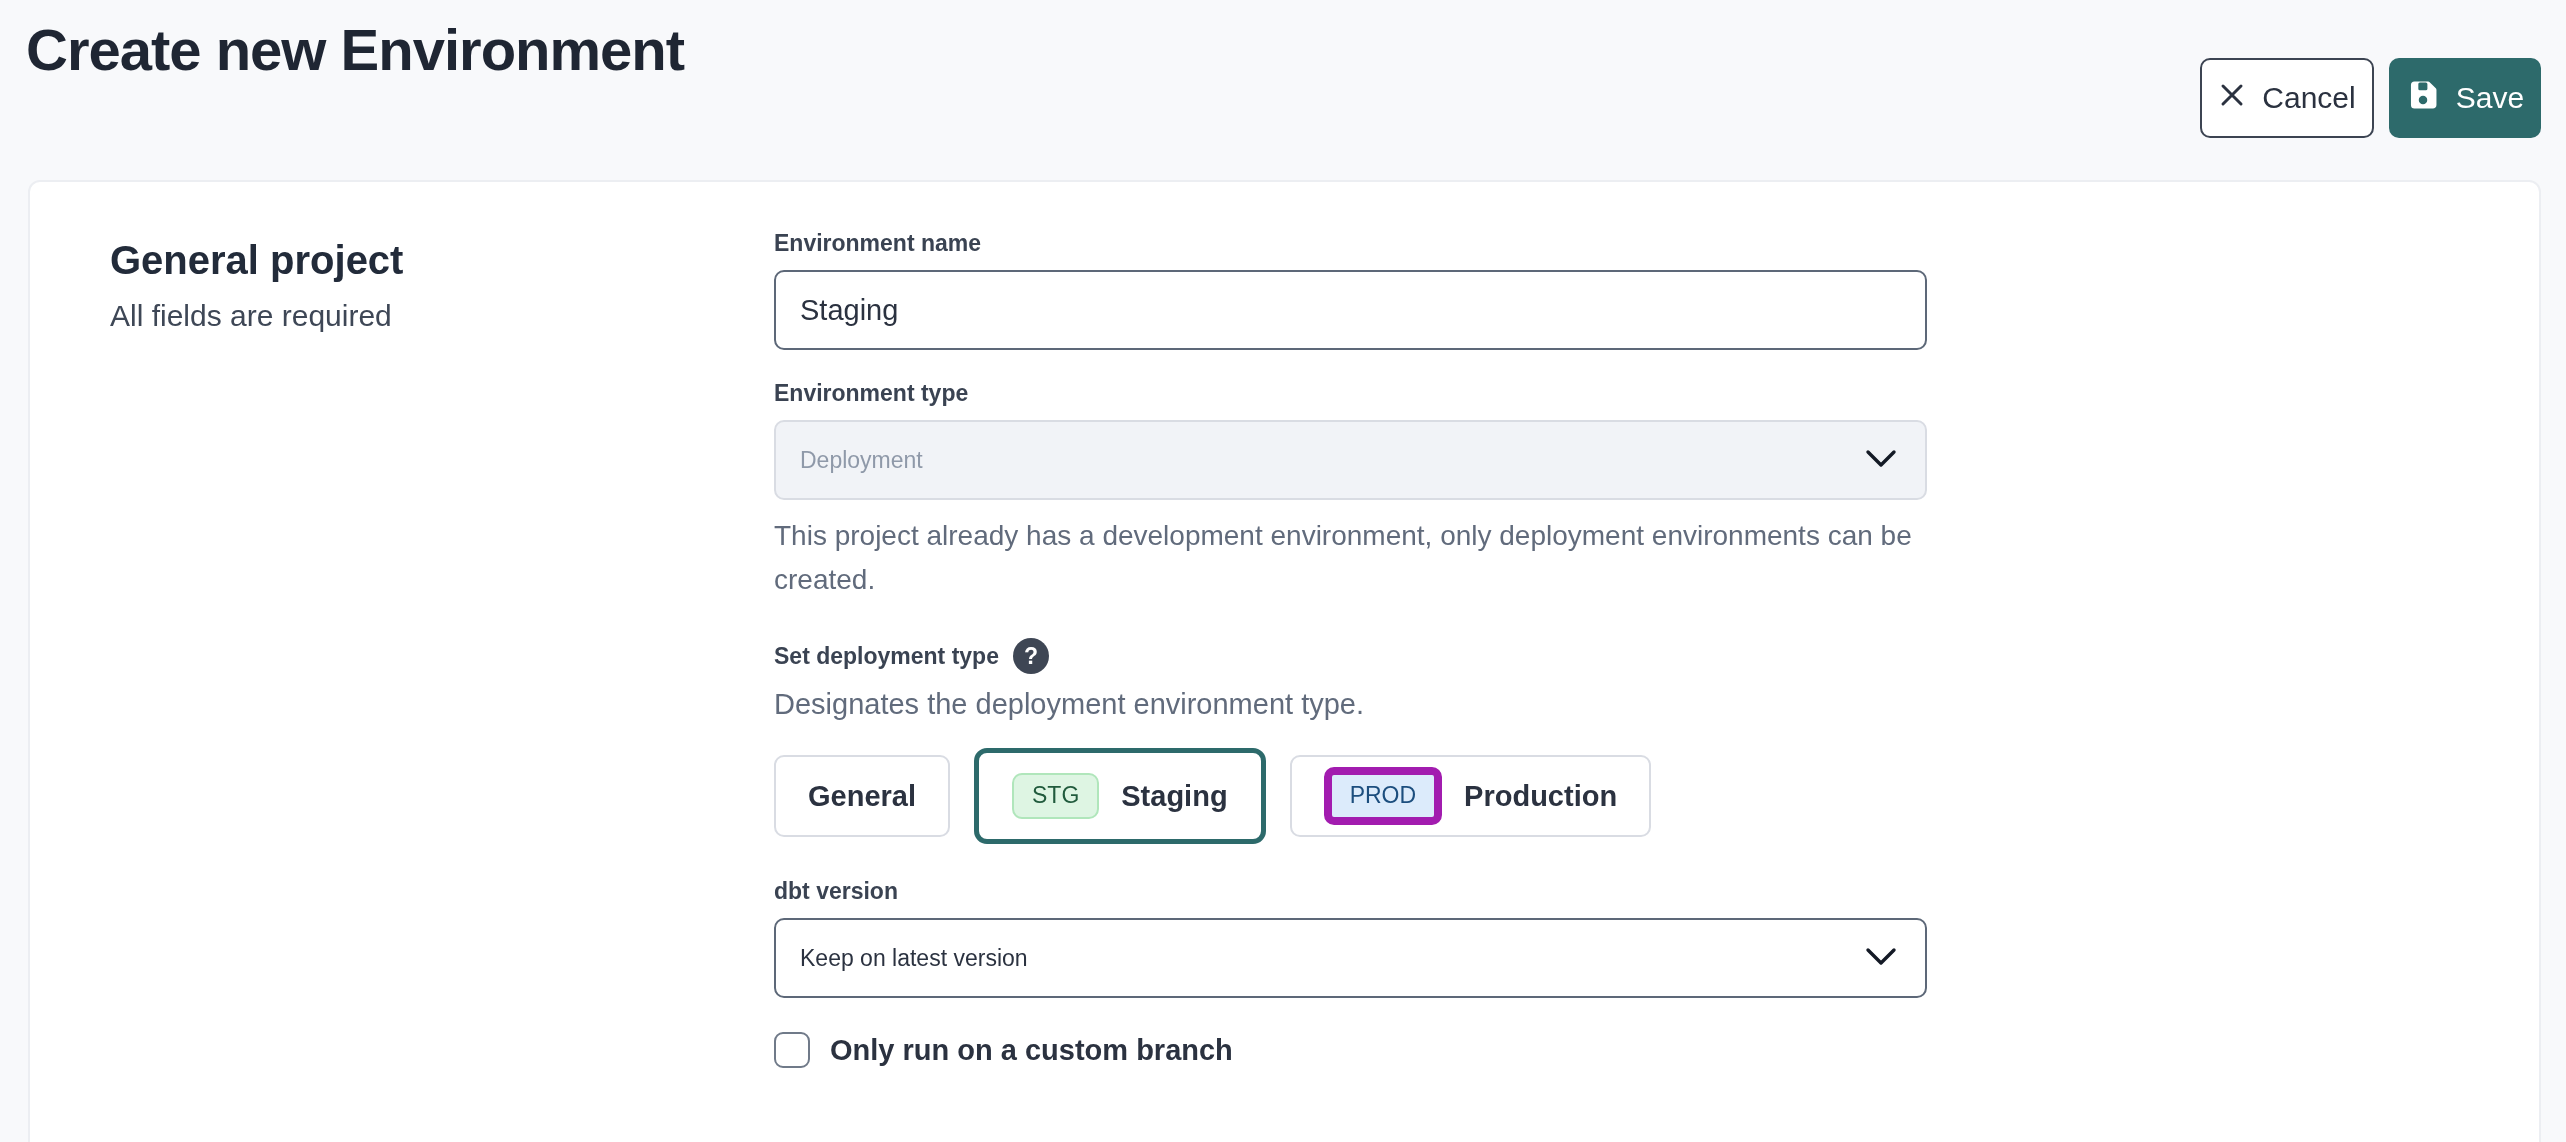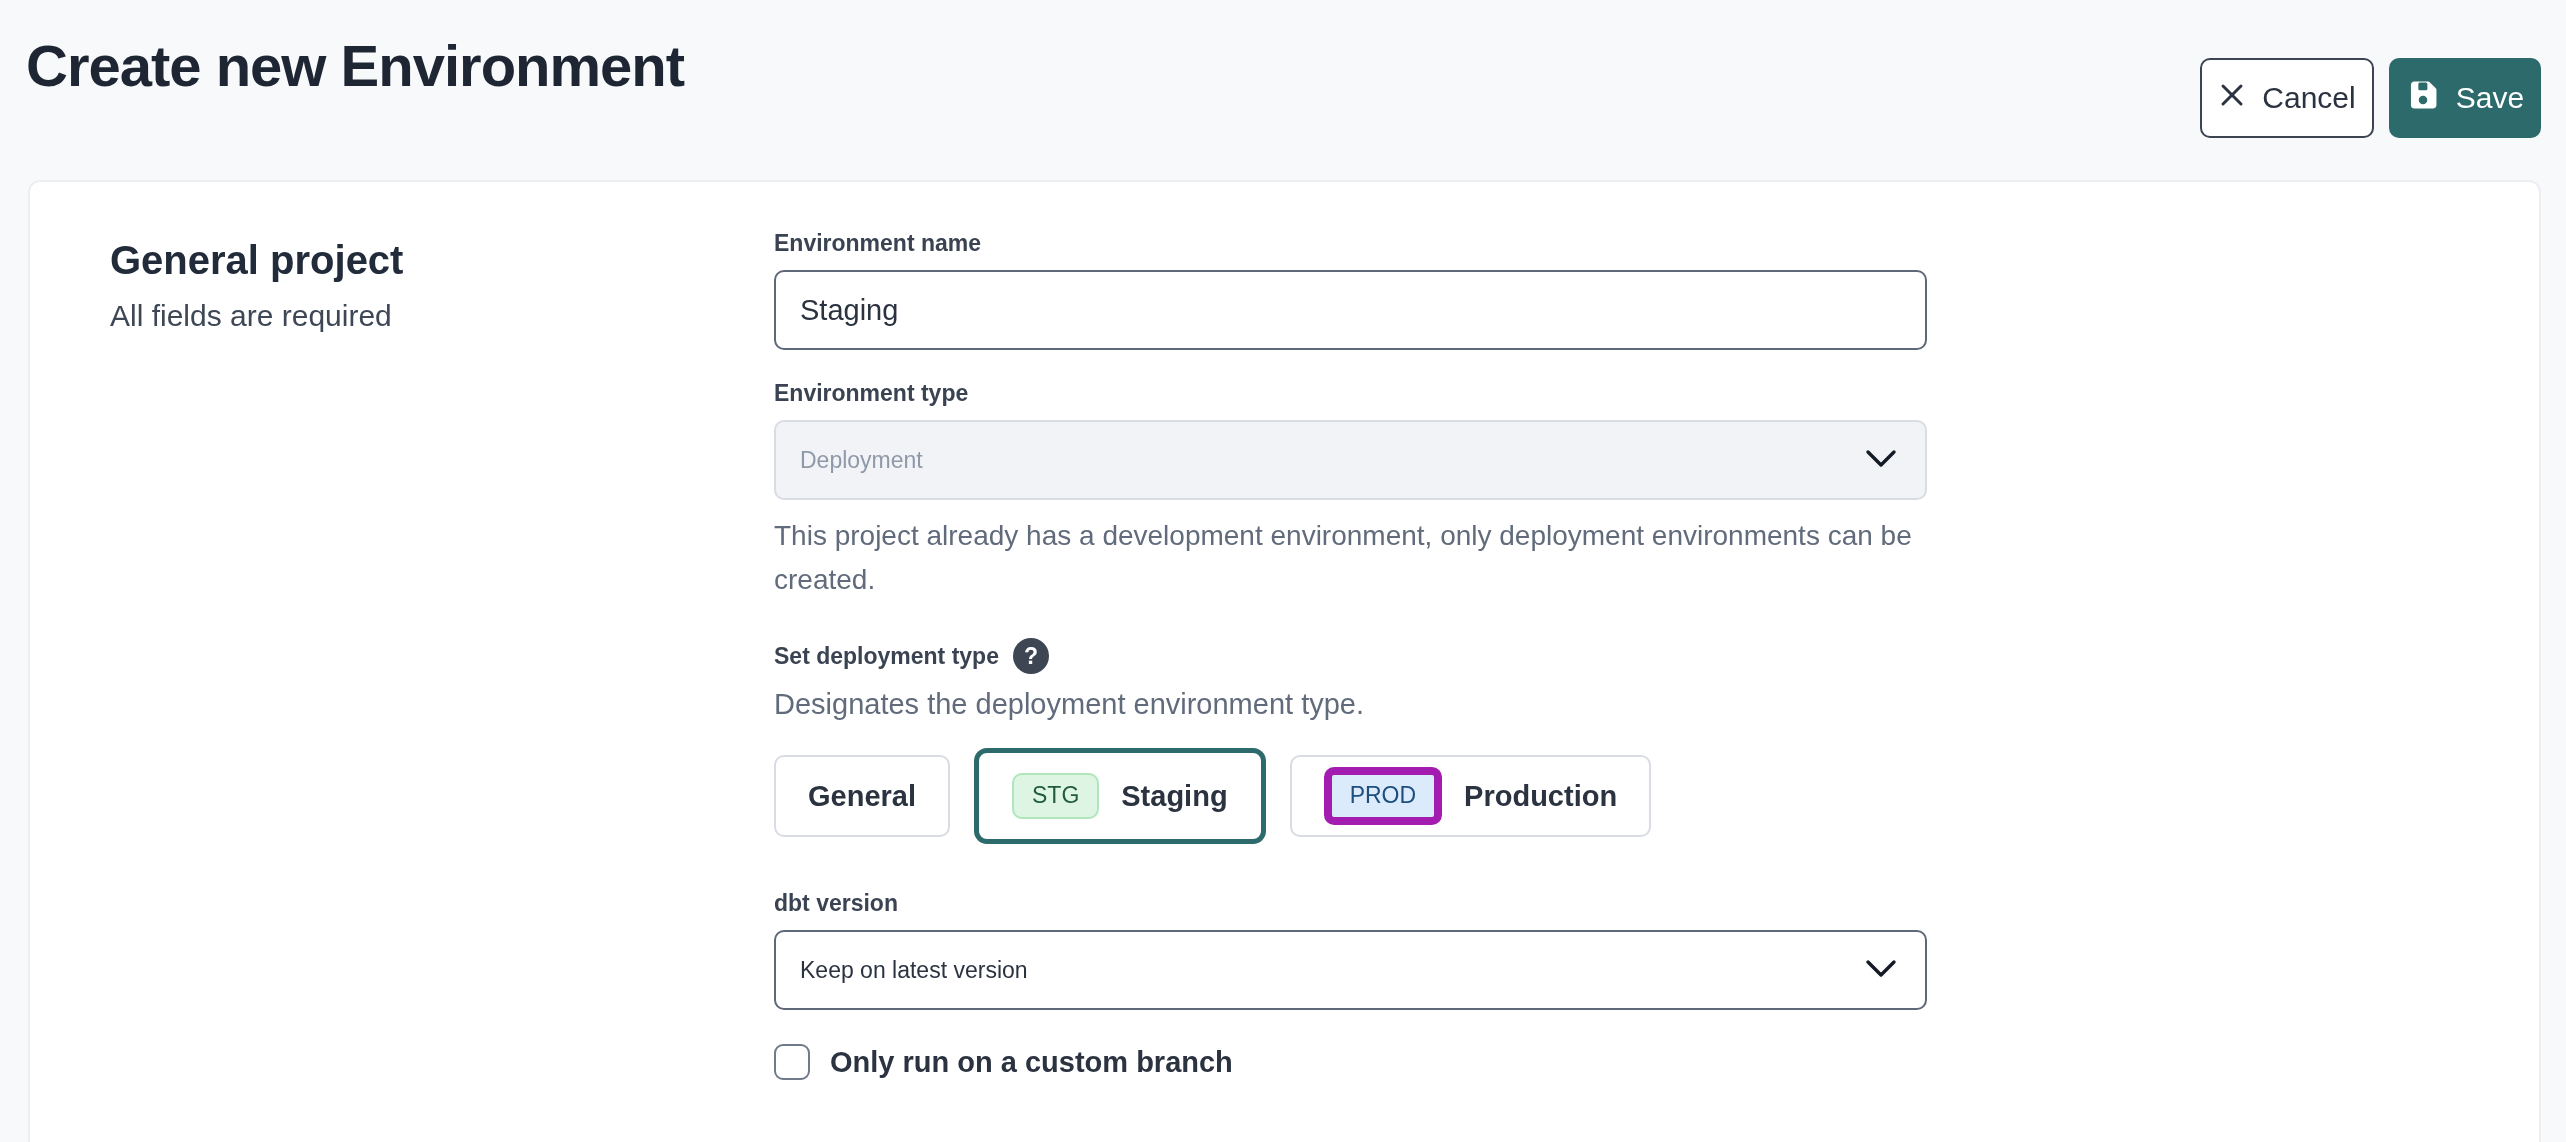--- a/index.html
+++ b/index.html
@@ -11,21 +11,21 @@
     color: #232b3a;
   }
 
   
   .header {
     display: flex; justify-content: space-between; align-items: flex-start;
     padding: 14px 25px 0 26px;
   }
   .page-title {
     font-size: 58px; font-weight: 700; letter-spacing: -1px;
-    color: #1f2633; margin-top: 16px; line-height: 1.25;
+    color: #1f2633; margin-top: 0; line-height: 1.25;
   }
   .header-actions { display: flex; gap: 15px; margin-top: 44px; }
   .btn {
     display: flex; align-items: center; justify-content: center; gap: 16px;
     height: 80px; border-radius: 10px; font-size: 30px;
     cursor: pointer; border: none; font-family: inherit;
   }
   .btn-cancel {
     background: #ffffff; border: 2px solid #3c4452; color: #2b3240;
     width: 174px;
@@ -94,21 +94,21 @@
   .option-btn.selected {
     border: 5px solid #2d6a6b; border-radius: 13px; height: 96px; padding: 0 33px;
   }
   .badge {
     font-size: 23px; font-weight: 400; border-radius: 10px;
     padding: 8px 18px; line-height: 1.1;
   }
   .badge-stg { background: #def5e3; border: 2px solid #b0e6bb; color: #215b3d; }
   .badge-prod { background: #dcebfb; border: 8px solid #a21caf; color: #1c4e7e; }
 
-  .dbt-label { margin-top: 44px; }
+  .dbt-label { margin-top: 32px; }
 
   .checkbox-row { margin-top: 34px; display: flex; align-items: center; gap: 20px; }
   .checkbox {
     width: 36px; height: 36px; border: 2px solid #707a89; border-radius: 9px;
     background: #ffffff; cursor: pointer; flex: 0 0 36px;
   }
   .checkbox-label { font-size: 29px; font-weight: 700; color: #2b3240; cursor: pointer; }
 
   .divider { margin-top: 96px; height: 2px; background: #e3e3ea; border: none; width: 100%; }
 

